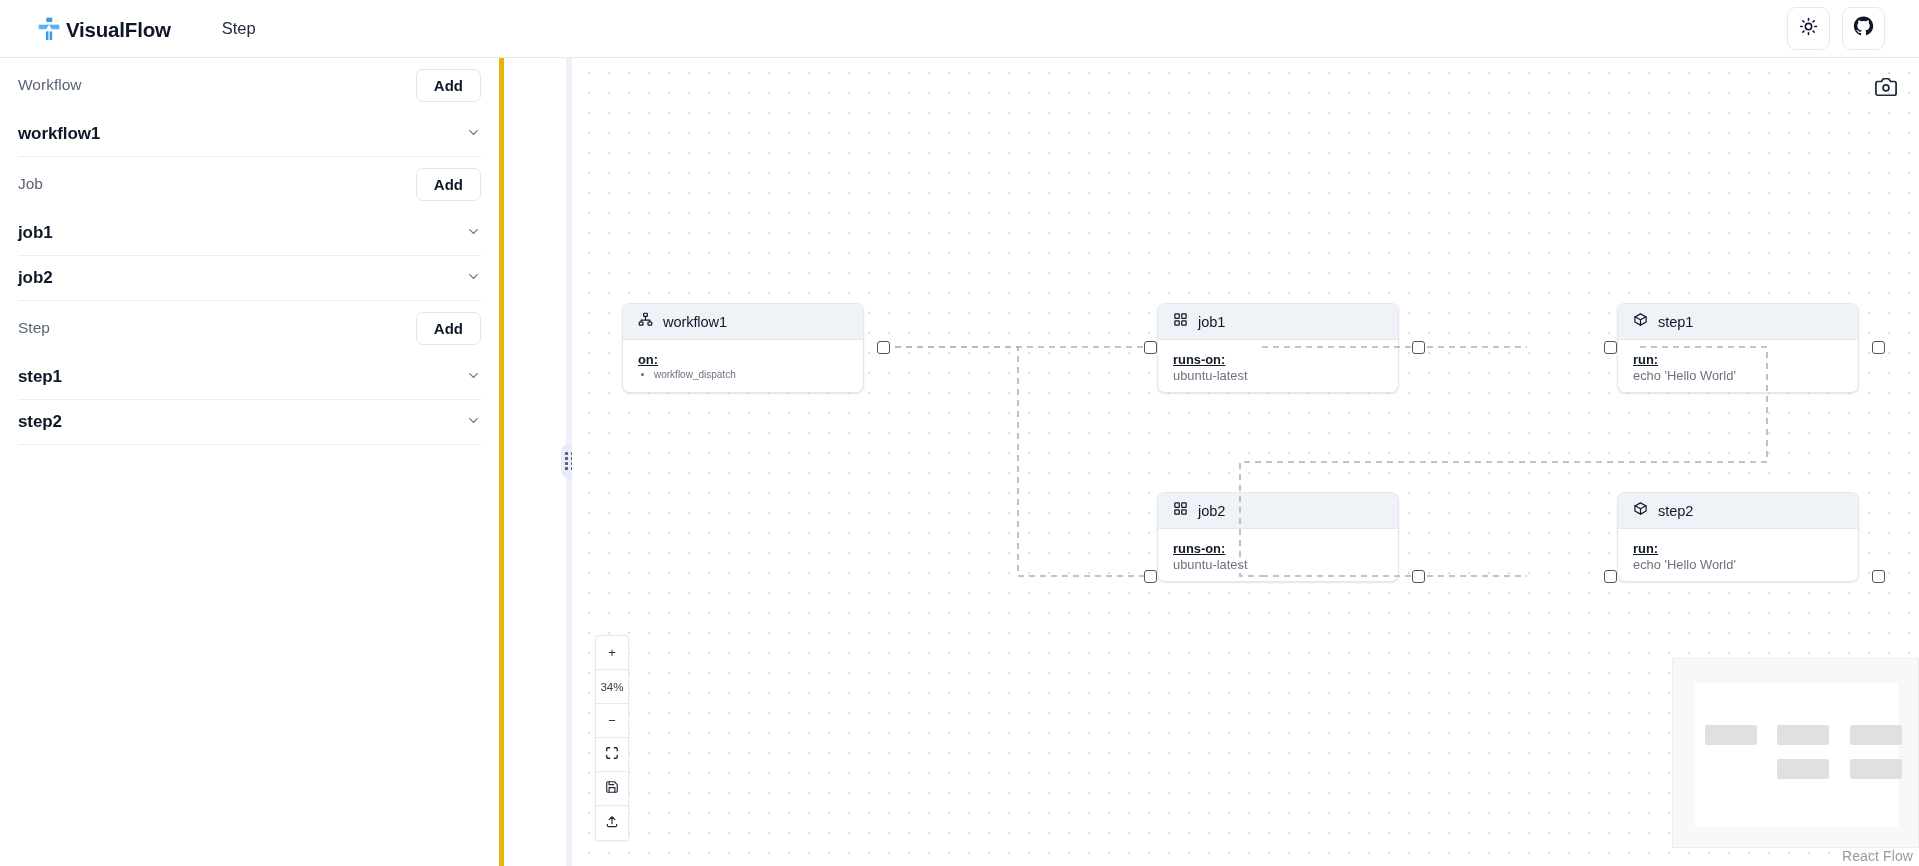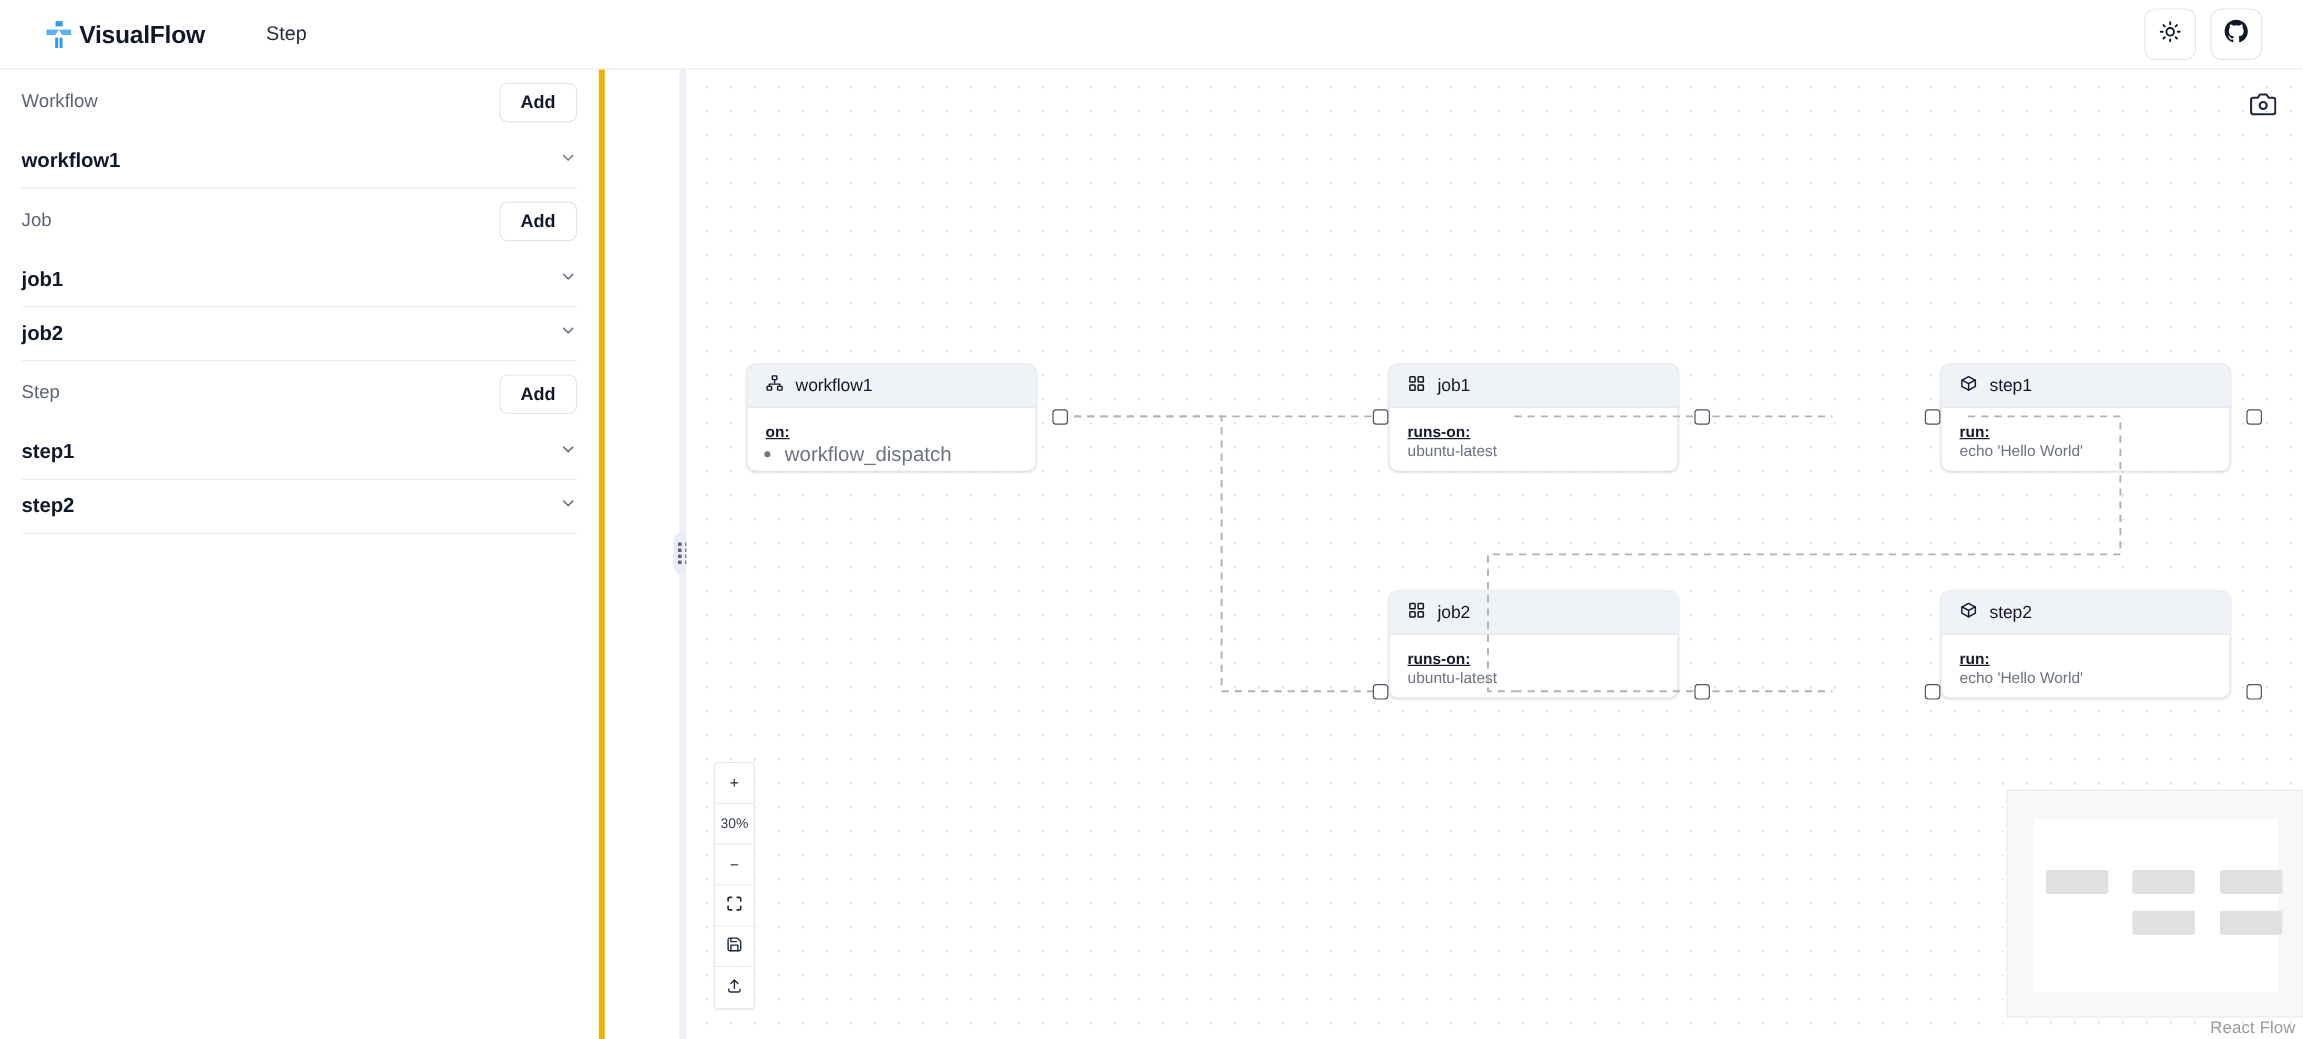--- a/index.html
+++ b/index.html
@@ -106,21 +106,21 @@
   }
   .node-head {
     height: 36px; background:#eff2f7; border-bottom: 1px solid #e4e7ec;
     display:flex; align-items:center; gap: 10px; padding: 0 15px;
   }
   .node-title { font-size: 14.6px; color:#0f172a; letter-spacing: -0.1px; }
   .node-body { padding: 12px 15px 14px 15px; }
   .kv-key { font-size: 12.9px; font-weight: 700; color:#111827; line-height: 1.22; text-decoration: underline; }
   .kv-val { font-size: 12.9px; color:#6b7280; line-height: 1.22; }
   .bullets { margin: 0; padding-left: 16px; }
-  .bullets li { font-size: 17px; color:#6b7280; line-height: 1.3; }
+  .bullets li { font-size: 10px; color:#6b7280; line-height: 1.3; }
 
   .handle {
     position:absolute; width: 13px; height: 13px;
     background:#ffffff; border: 1.6px solid #4b5563; border-radius: 3px;
     cursor: crosshair; z-index: 5;
   }
 
   .edge { position:absolute; z-index: 1; pointer-events:none; }
 
   
@@ -387,21 +387,21 @@
     <div class="node-body">
       <div class="kv-key">run:</div>
       <div class="kv-val">echo 'Hello World'</div>
     </div>
   </div>
   <div class="handle" style="left:1032px; top:512px;"></div>
   <div class="handle" style="left:1300px; top:512px;"></div>
 
   <div class="controls">
     <div class="ctrl">+</div>
-    <div class="ctrl zoomlevel">30%</div>
+    <div class="ctrl zoomlevel">34%</div>
     <div class="ctrl">−</div>
     <div class="ctrl">
       <span>
         <svg width="14" height="14" viewBox="0 0 24 24" fill="none" stroke="#1f2937" stroke-width="2.4" stroke-linecap="round" stroke-linejoin="round">
           <path d="M8 3H5a2 2 0 0 0-2 2v3M16 3h3a2 2 0 0 1 2 2v3M8 21H5a2 2 0 0 1-2-2v-3M16 21h3a2 2 0 0 0 2-2v-3"></path>
         </svg>
       </span>
     </div>
     <div class="ctrl">
       <span>

